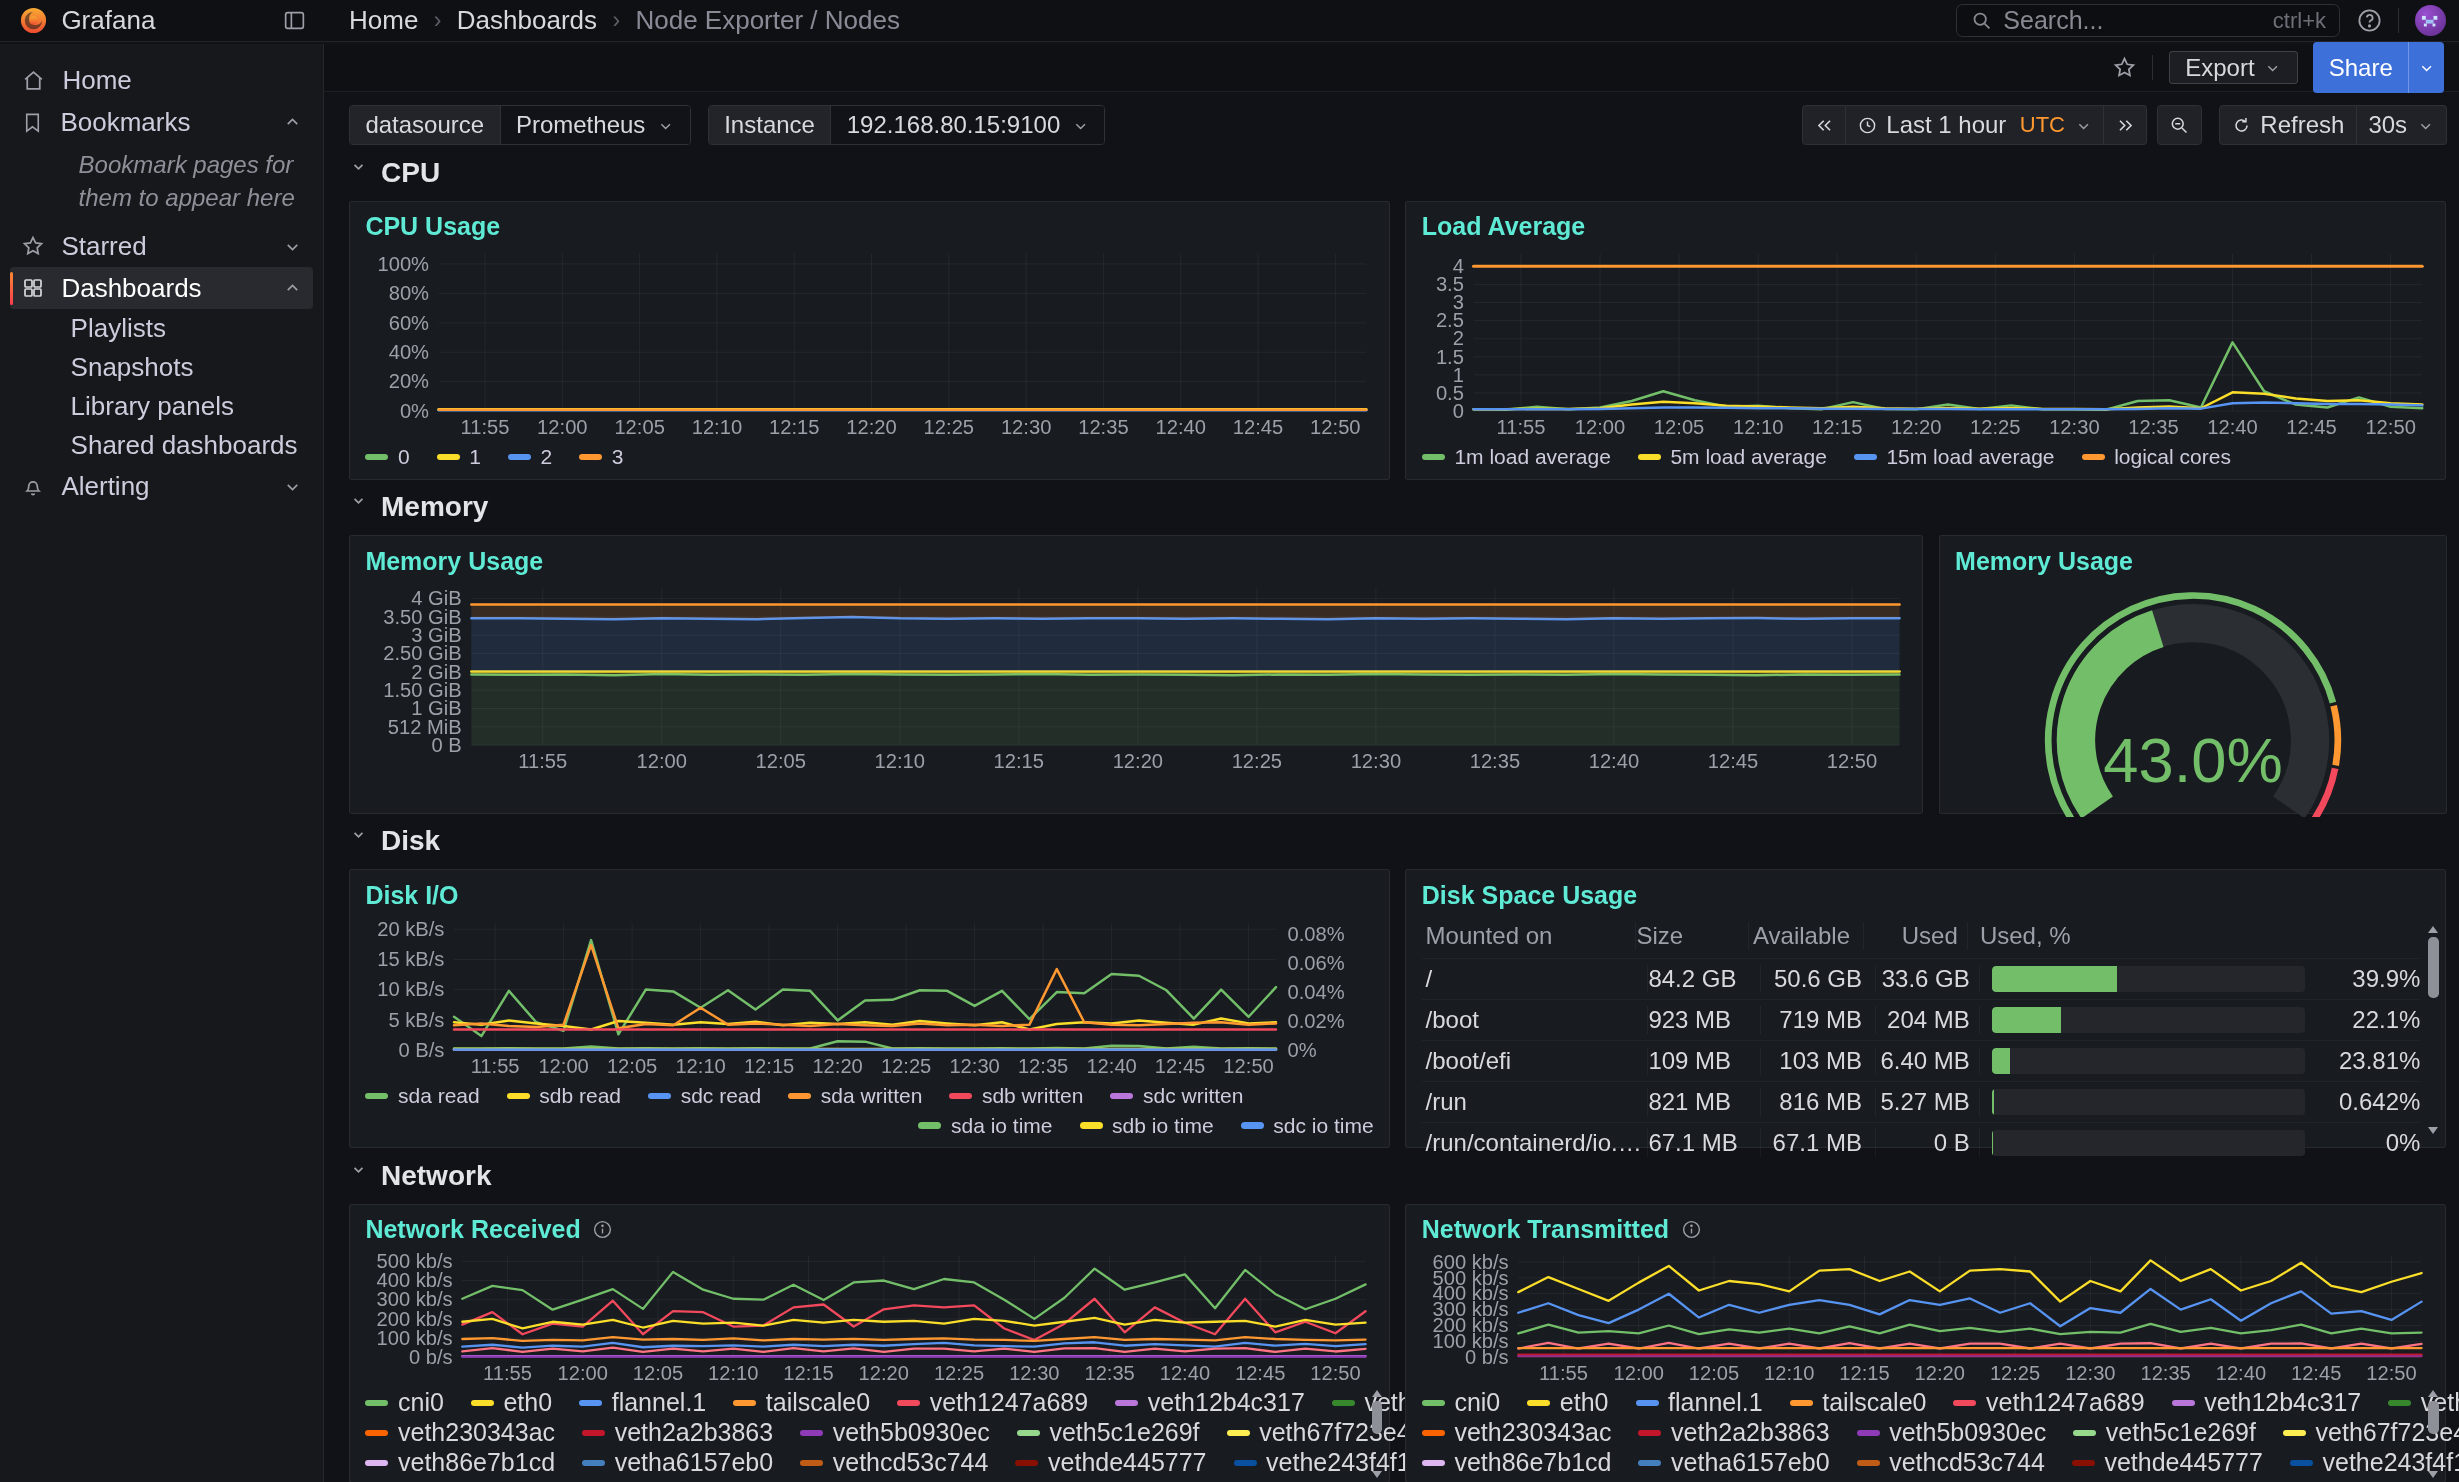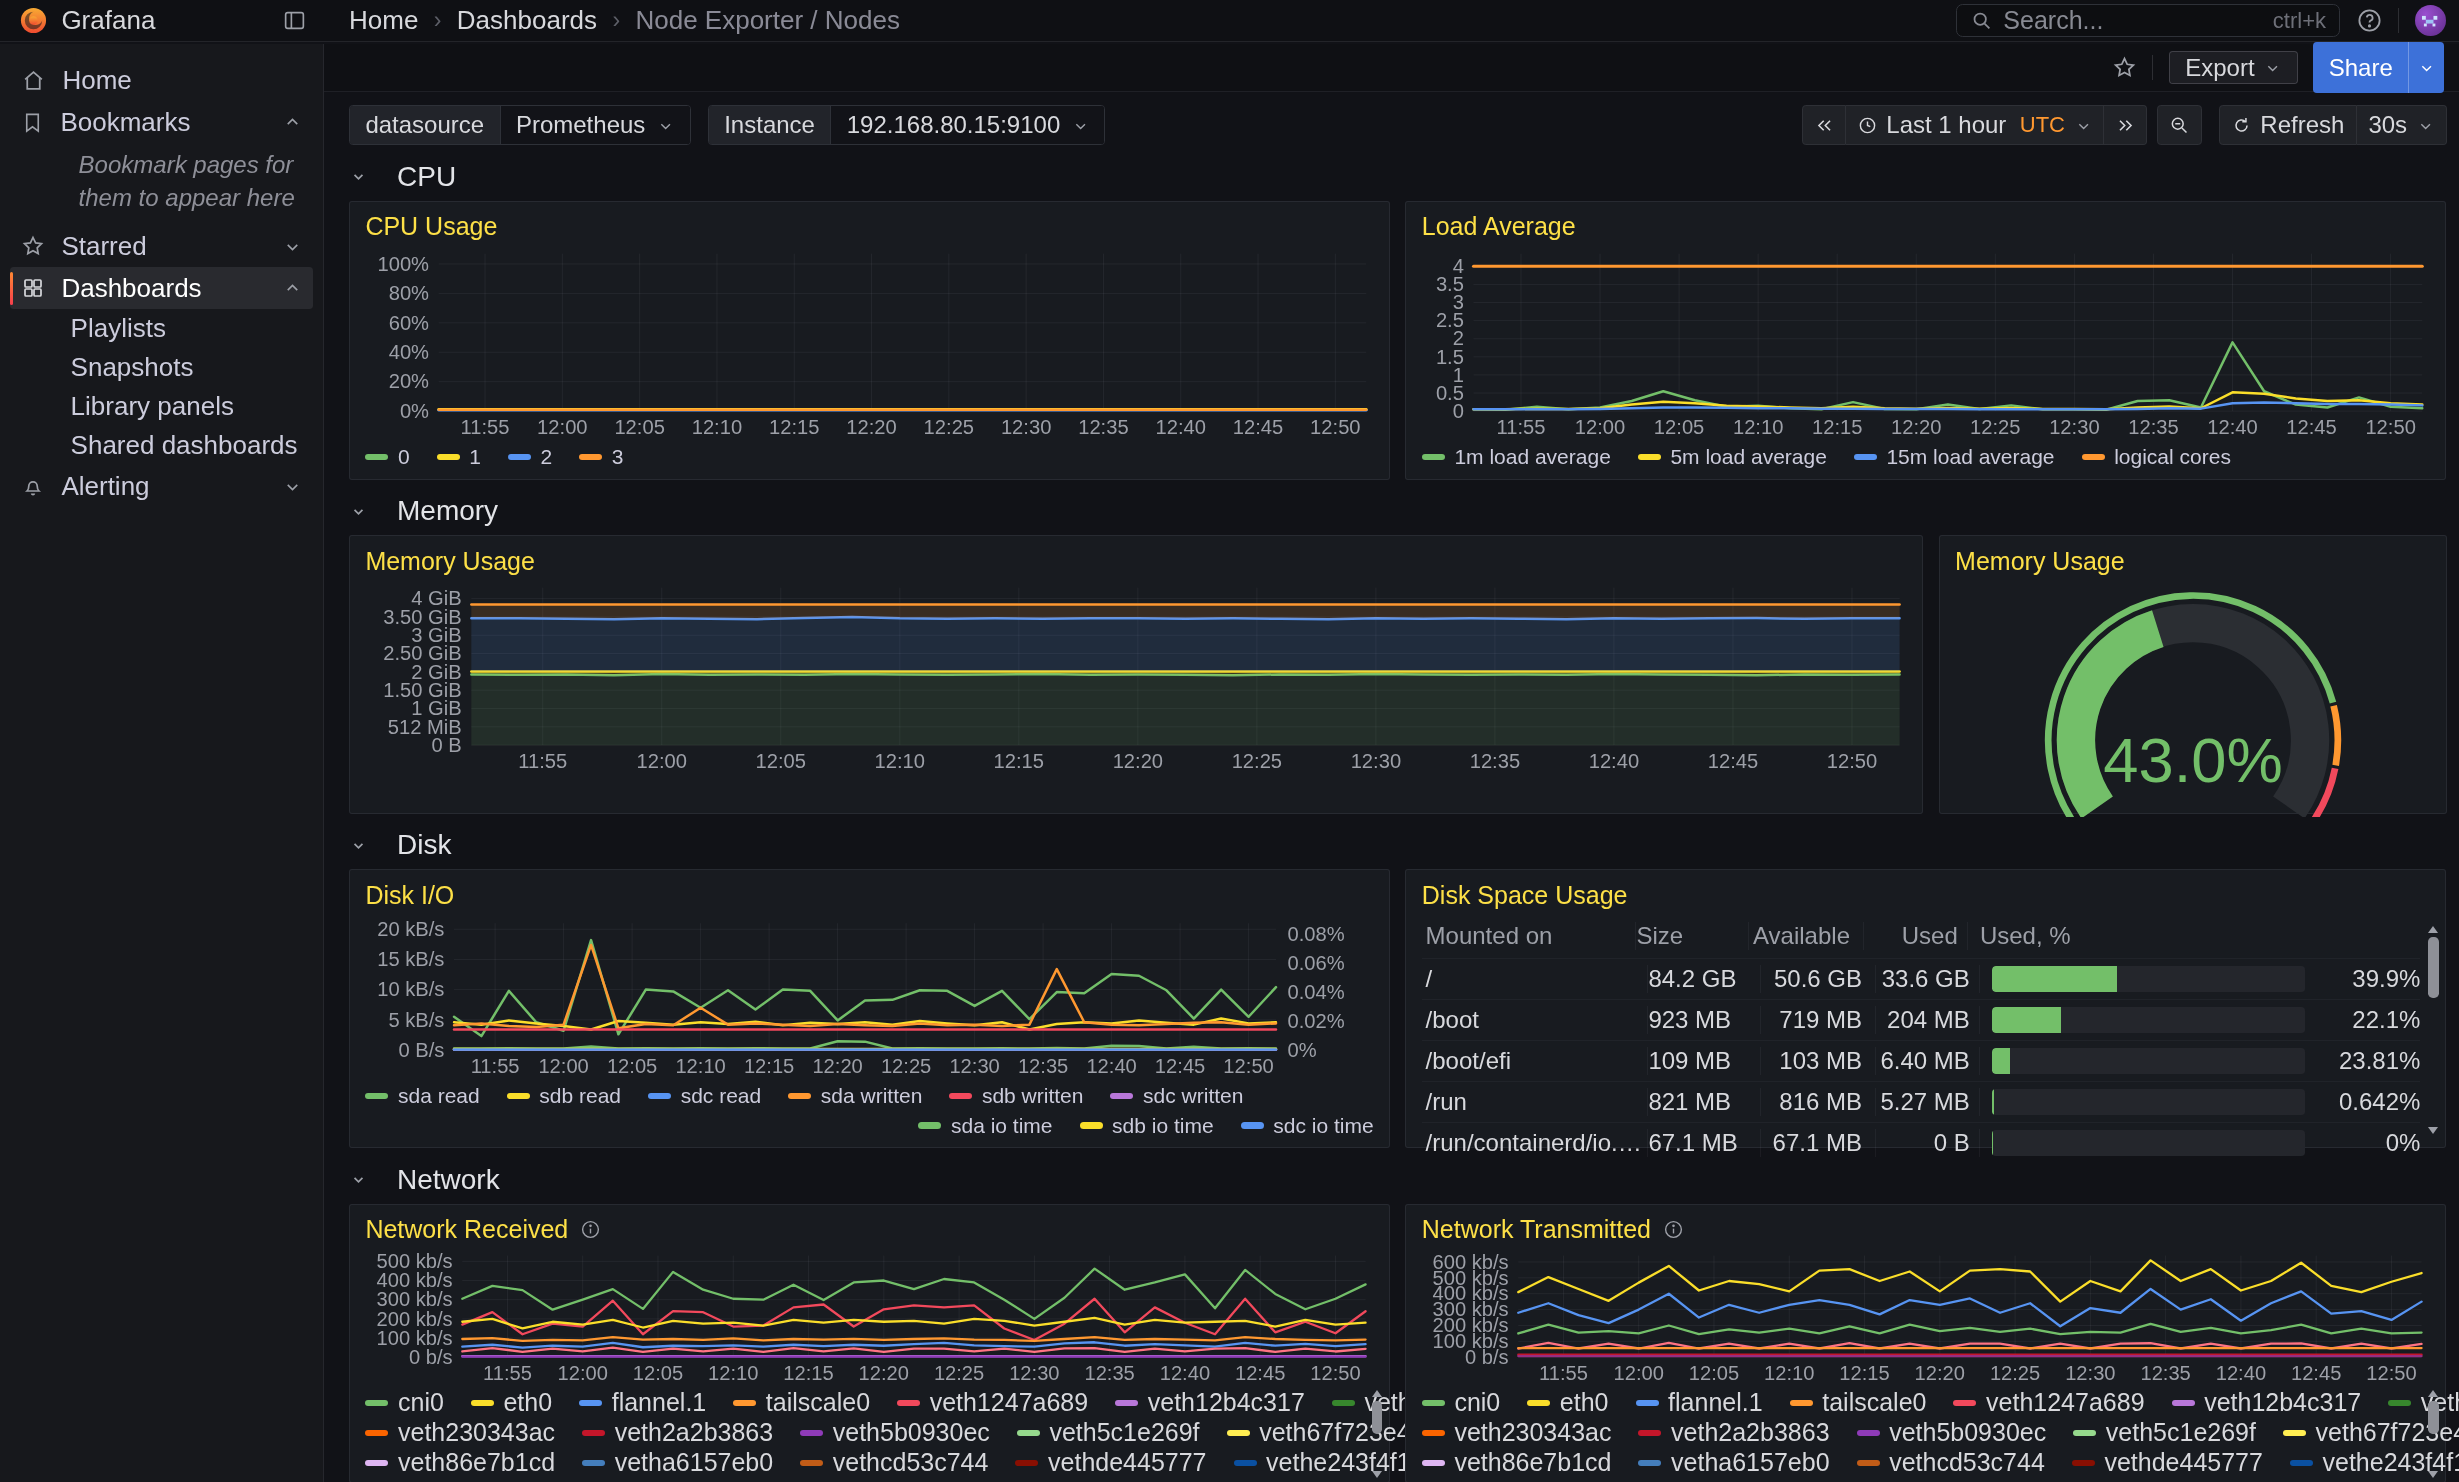--- a/index.html
+++ b/index.html
@@ -41,25 +41,25 @@
   .var-group{display:flex;height:40px;border:1px solid #2e3138;border-radius:3.8px;overflow:hidden;margin-right:17.3px;font-size:24px;cursor:pointer}
   .var-label{background:#22242a;display:flex;align-items:center;padding:0 15.4px;color:#d8d9dd;border-right:1px solid #2e3138}
   .var-value{display:flex;align-items:center;gap:11.5px;padding:0 15.4px;background:#121318;color:#d8d9dd}
   .controls-right{margin-left:auto;display:flex;}
   .tp-btn{height:40px;min-width:42px;background:#202227;border:1px solid #2e3036;display:flex;align-items:center;justify-content:center;gap:9.6px;padding:0 11.5px;font-size:24px;color:#d8d9dd;cursor:pointer}
   .grp-l{border-radius:3.8px 0 0 3.8px}.grp-m{border-left:none;border-radius:0}.grp-r{border-left:none;border-radius:0 3.8px 3.8px 0}
   .solo{border-radius:3.8px;margin-left:9.6px}
   .tz{color:#ff9830;font-size:22px;margin-left:3.8px}
   .refresh-group{display:flex;margin-left:17.3px}
   
-  .section-head{display:flex;align-items:center;gap:29px;height:40px;margin-top:11.5px;font-size:28px;font-weight:400;color:#e3e4e8;cursor:pointer}
+  .section-head{display:flex;align-items:flex-start;gap:13px;height:40px;margin-top:11.5px;font-size:28px;font-weight:700;color:#e3e4e8;cursor:pointer}
   .row{display:flex;gap:15.4px;margin-top:3.8px}
   .panel{background:#181b20;border:1px solid rgba(204,204,220,.09);border-radius:2.9px;display:flex;flex-direction:column;position:relative;height:279px}
   .w-half{width:1041px}.w-wide{width:1575px}.w-gauge{width:508px}
-  .p-title{padding:10.6px 15.4px 1.9px;font-size:25px;font-weight:400;color:#fde047;display:flex;align-items:center;gap:11.5px;cursor:pointer}
+  .p-title{padding:10.6px 15.4px 1.9px;font-size:25px;font-weight:700;color:#5eead4;display:flex;align-items:center;gap:11.5px;cursor:pointer}
   .chart-wrap{padding:0 7.7px}
   .chart-h1{height:198px}.chart-h2{height:173px}.chart-h3{height:140px}
   svg.chart{width:100%;height:100%}
   .legend{padding:3.8px 15.4px 9.6px;display:flex;flex-wrap:wrap;column-gap:27px;row-gap:6.7px;font-size:21px;color:#ccccdc;align-items:center}
   .legend-row{display:flex;column-gap:27px;align-items:center;height:30px}
   .legend-item{display:flex;align-items:center;cursor:pointer;white-space:nowrap}
   .legend .sw,.legend-row .sw{width:23px;height:6.7px;border-radius:3.8px;display:inline-block;margin-right:9.6px}
   .legend.right{justify-content:flex-end}
   .net-legend{padding:1.9px 25px 5.8px 15.4px;display:flex;flex-direction:column;position:relative}
   

